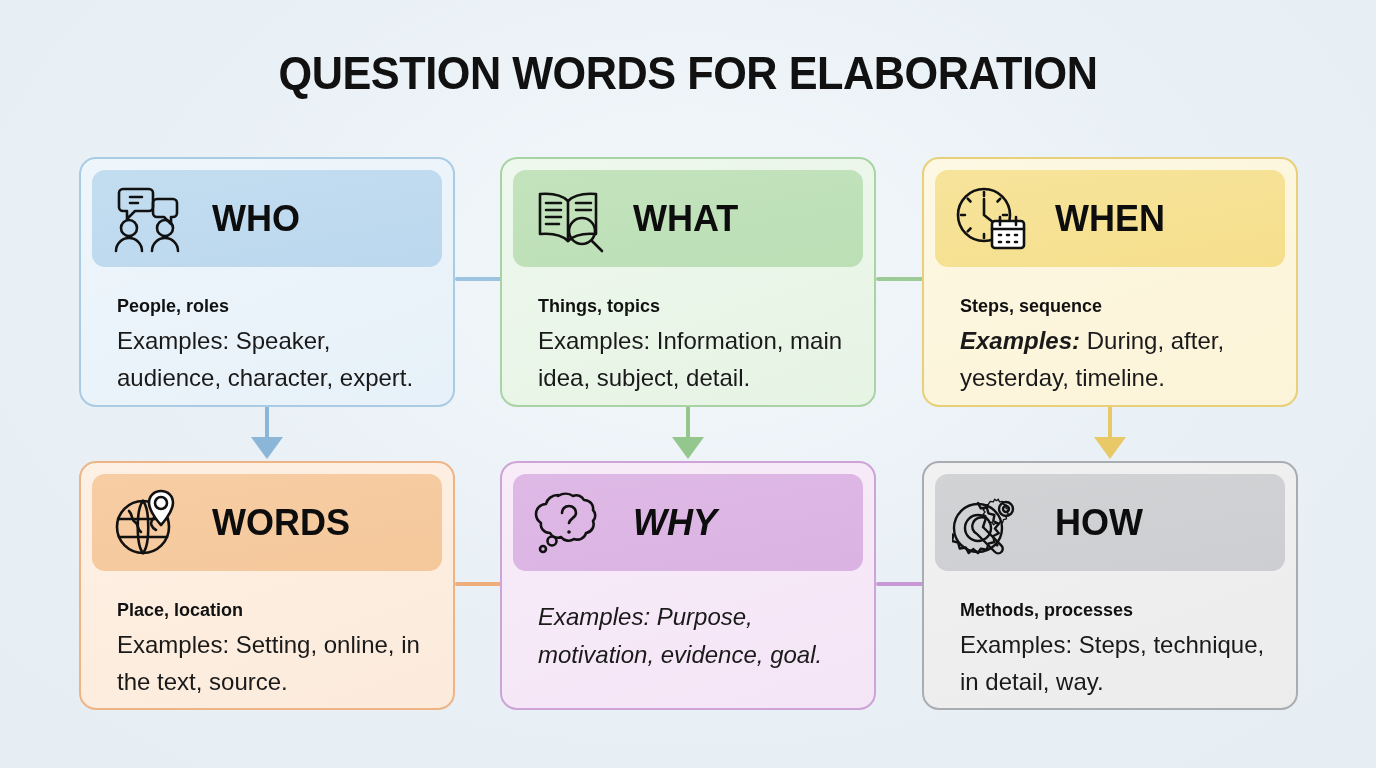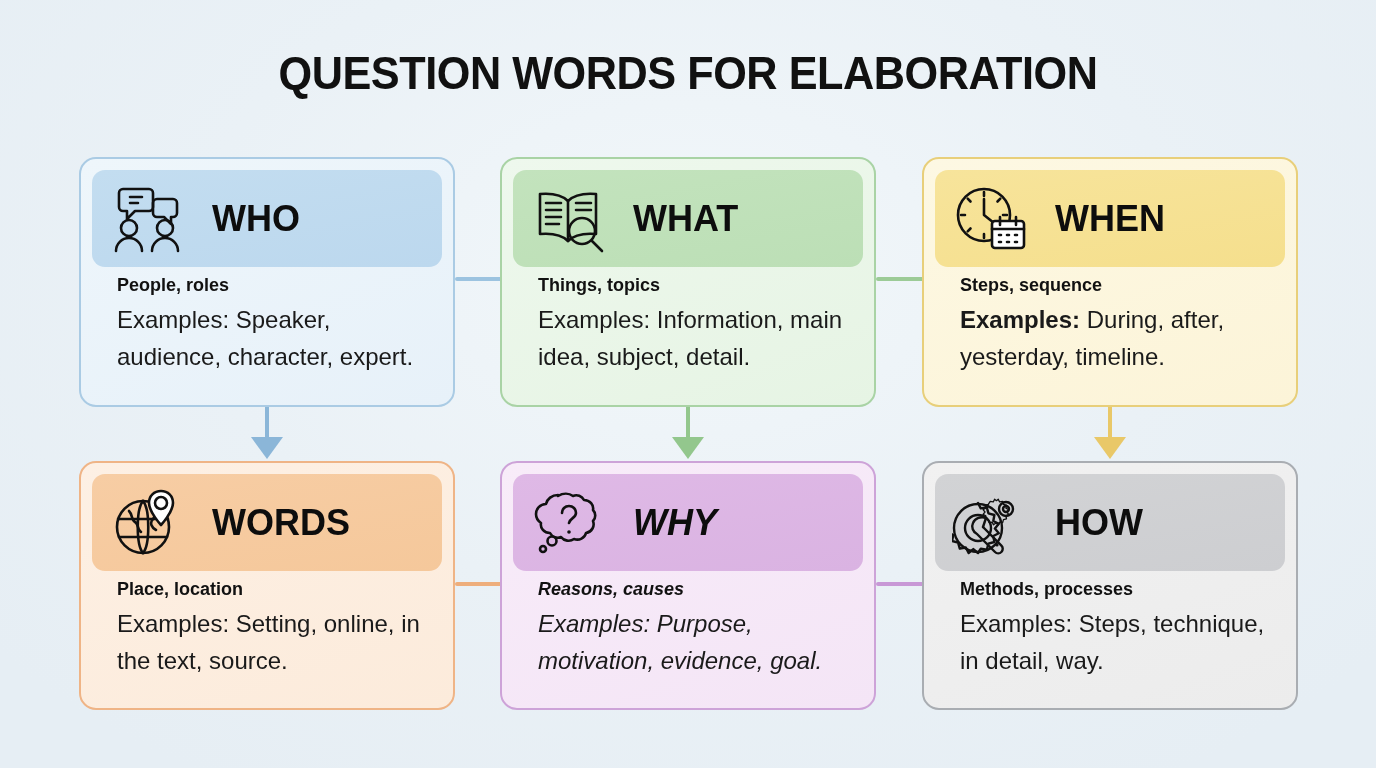--- a/index.html
+++ b/index.html
@@ -48,34 +48,34 @@
     flex:0 0 80px;
     display:flex;align-items:center;justify-content:center;
   }
   .card .icon svg{display:block;}
   .card .word{
     font-size:36px;font-weight:700;letter-spacing:0px;
     color:#0d0d0d;margin-left:24px;
     white-space:nowrap;
   }
   .card .body{
-    position:absolute;left:36px;right:16px;top:114px;
+    position:absolute;left:36px;right:16px;top:135px;
   }
   .card .lead{
     font-size:18px;font-weight:700;color:#111;
     line-height:1.42;
     margin:0 0 2px 0;
     white-space:nowrap;
   }
   .card .ex{
     font-size:24px;font-weight:400;color:#1a1a1a;
     line-height:1.58;
     margin:0;
   }
-  .card .ex b{font-weight:700;}
+  .card .ex b{font-weight:700;font-style:italic;}
 
   
   #card-who  {left:79px; top:157px; width:376px; height:250px;}
   #card-what {left:500px;top:157px; width:376px; height:250px;}
   #card-when {left:922px;top:157px; width:376px; height:250px;padding-left:32px;}
   
   #card-where{left:79px; top:461px; width:376px; height:249px;}
   #card-why  {left:500px;top:461px; width:376px; height:249px;}
   #card-how  {left:922px;top:461px; width:376px; height:249px;padding-left:45px;}
 
@@ -211,21 +211,20 @@
           <path d="M28 8c-6 0-11 4-12 9-6 0-10 5-10 10 0 4 2 7 5 9-1 5 3 10 9 10 2 4 7 6 11 4 3 4 9 5 13 2 5 2 11-1 12-6 6-1 9-7 7-12 3-3 3-8 0-11 1-5-3-10-9-10-2-4-7-6-11-4-4-3-10-3-15 0z"></path>
           <path d="M32 26c0-4 3-7 7-7s7 3 7 7c0 5-6 5-7 10"></path>
           <circle cx="39" cy="45" r="1.8" fill="#111" stroke="none"></circle>
           <circle cx="22" cy="54" r="4.5"></circle>
           <circle cx="13" cy="62" r="3"></circle>
         </svg>
       </div>
       <div class="word">WHY</div>
     </div>
     <div class="body">
-      <p class="lead">Reasons, causes</p>
       <p class="ex">Examples: Purpose, motivation, evidence, goal.</p>
     </div>
   </div>
 
   <div class="card t-gray" id="card-how">
     <div class="head">
       <div class="icon">
         <svg width="78" height="72" viewBox="0 0 78 72" fill="none" stroke="#111" stroke-width="2.4" stroke-linecap="round" stroke-linejoin="round">
           <path d="M50 6l2.5 5 5.5-1 1.5 5.5 5.5 1.5-1 5.5 5 2.5-3.5 4.3 3.5 4.3-5 2.5 1 5.5-5.5 1.5-1.5 5.5-5.5-1-2.5 5-4.3-3.5-4.3 3.5-2.5-5-5.5 1-1.5-5.5-5.5-1.5 1-5.5-5-2.5 3.5-4.3-3.5-4.3 5-2.5-1-5.5 5.5-1.5L35.4 10l5.5 1 2.5-5 3.3 2.7z" transform="translate(5,-1) scale(0.55) translate(25,18)"></path>
           <circle cx="54" cy="22" r="7"></circle>

